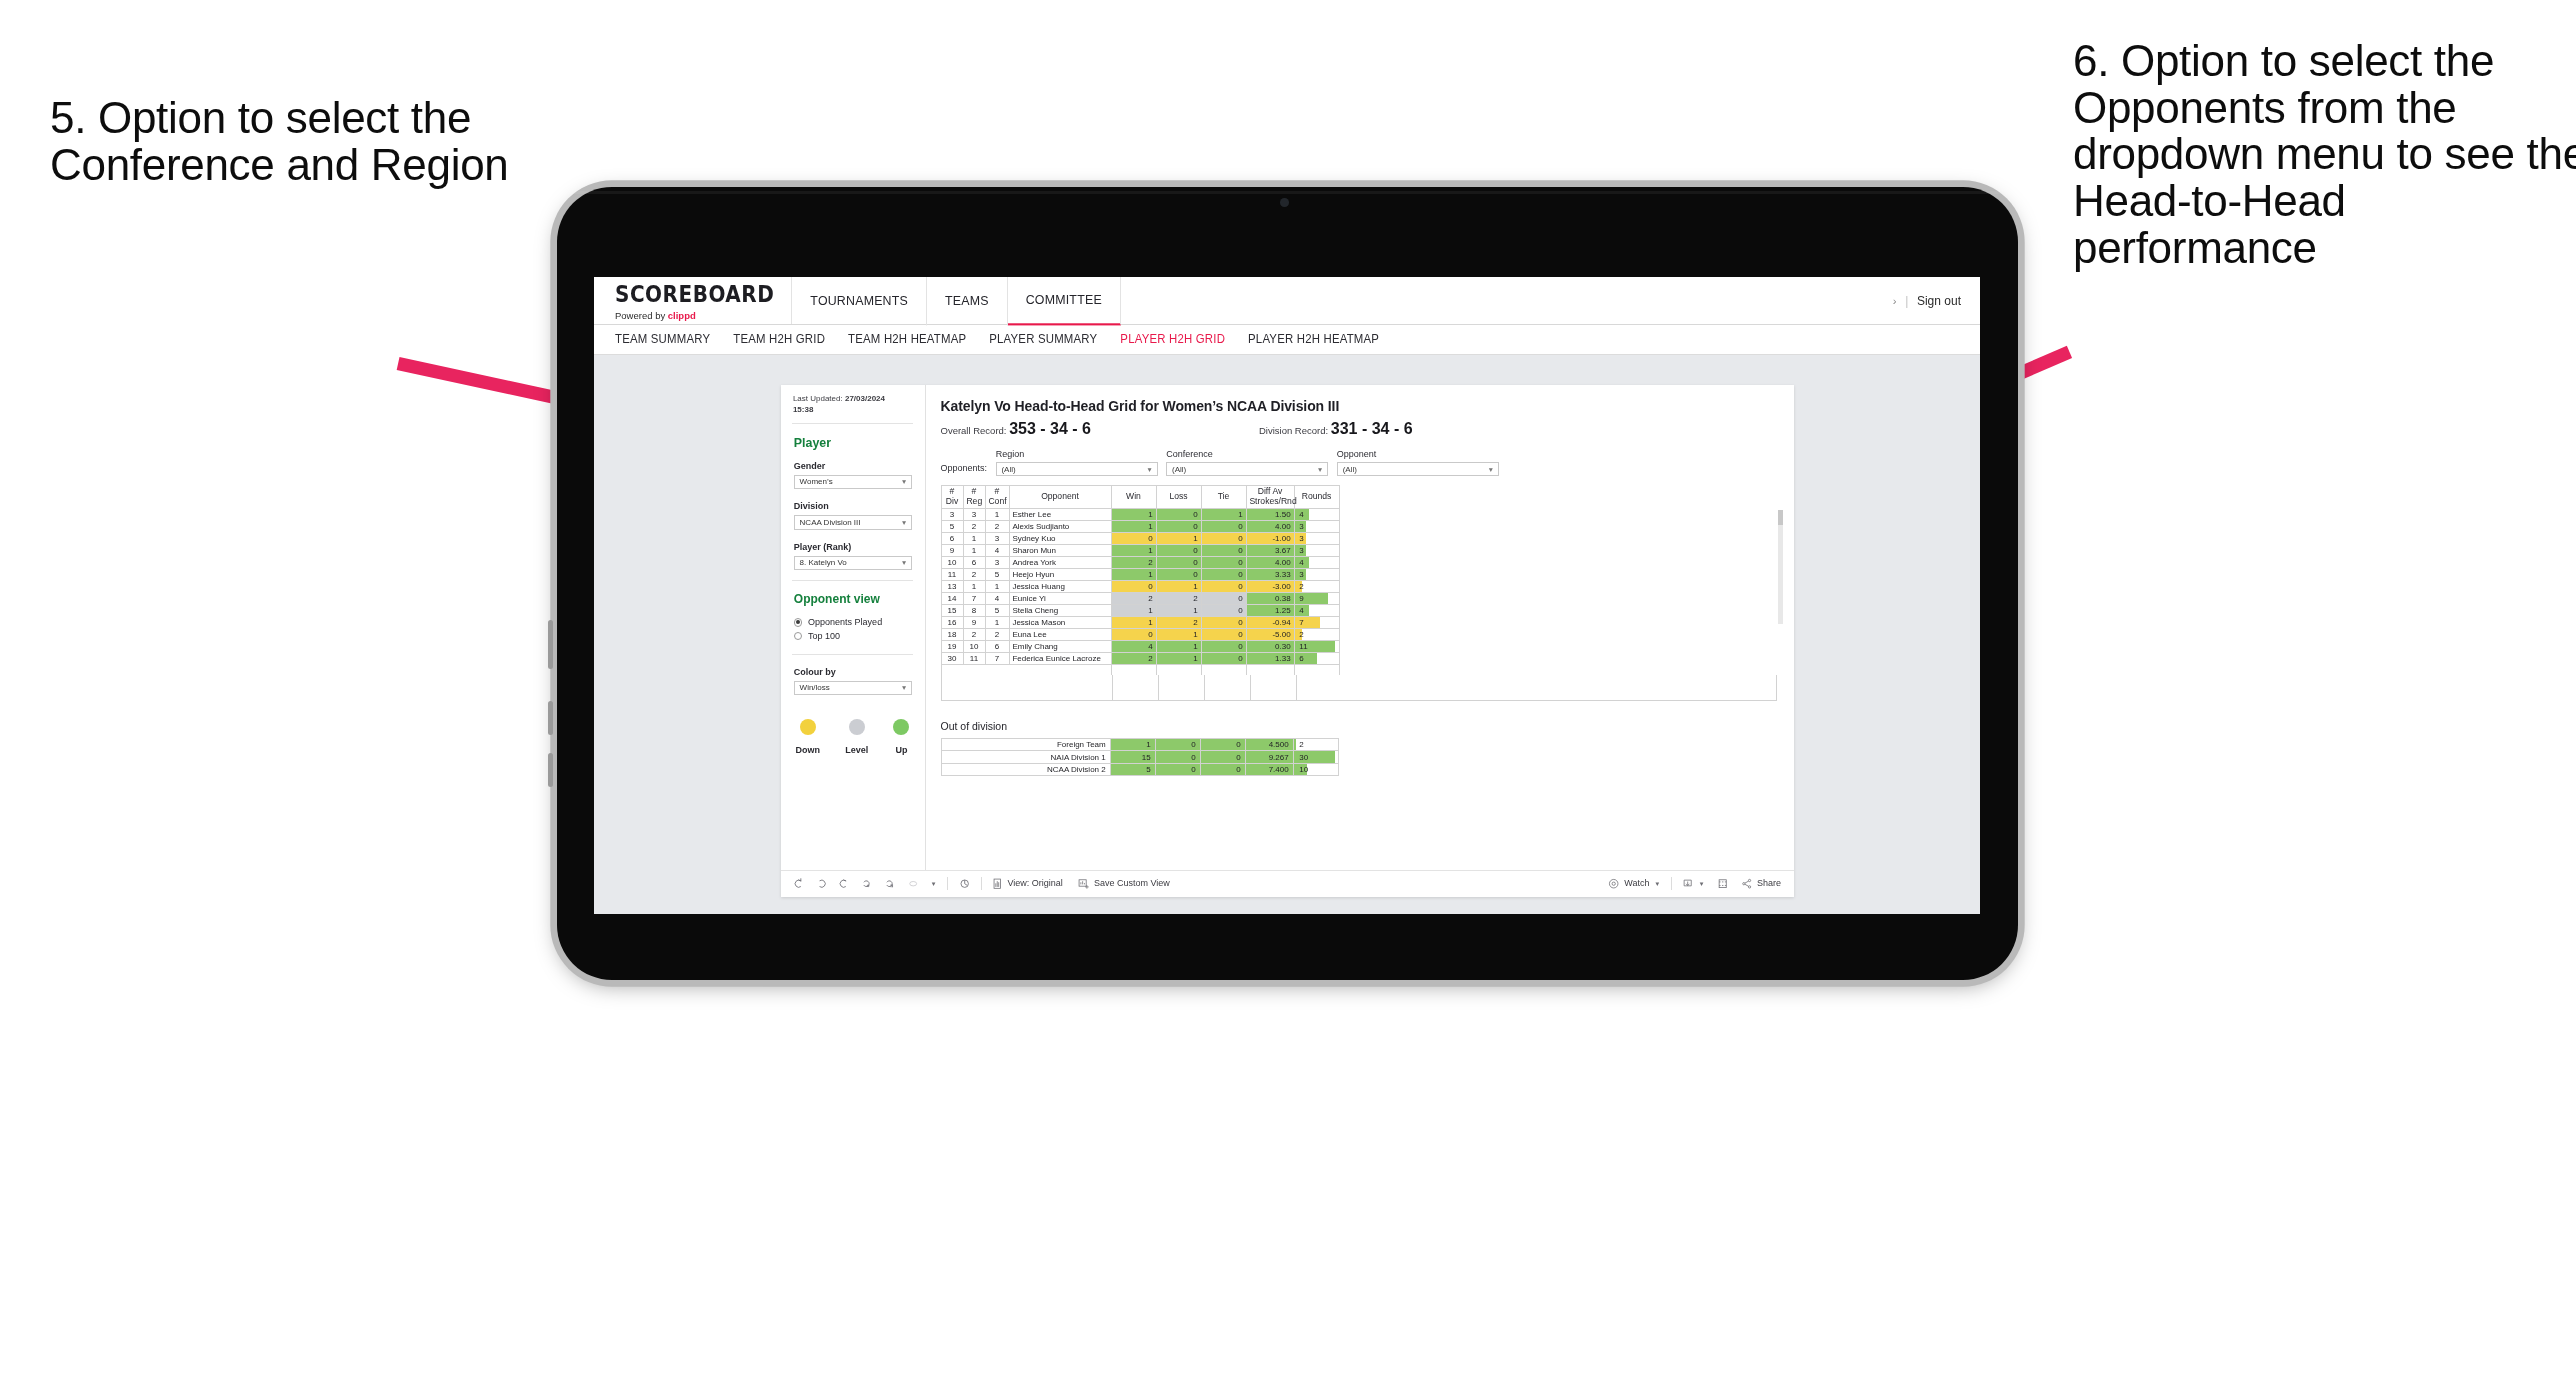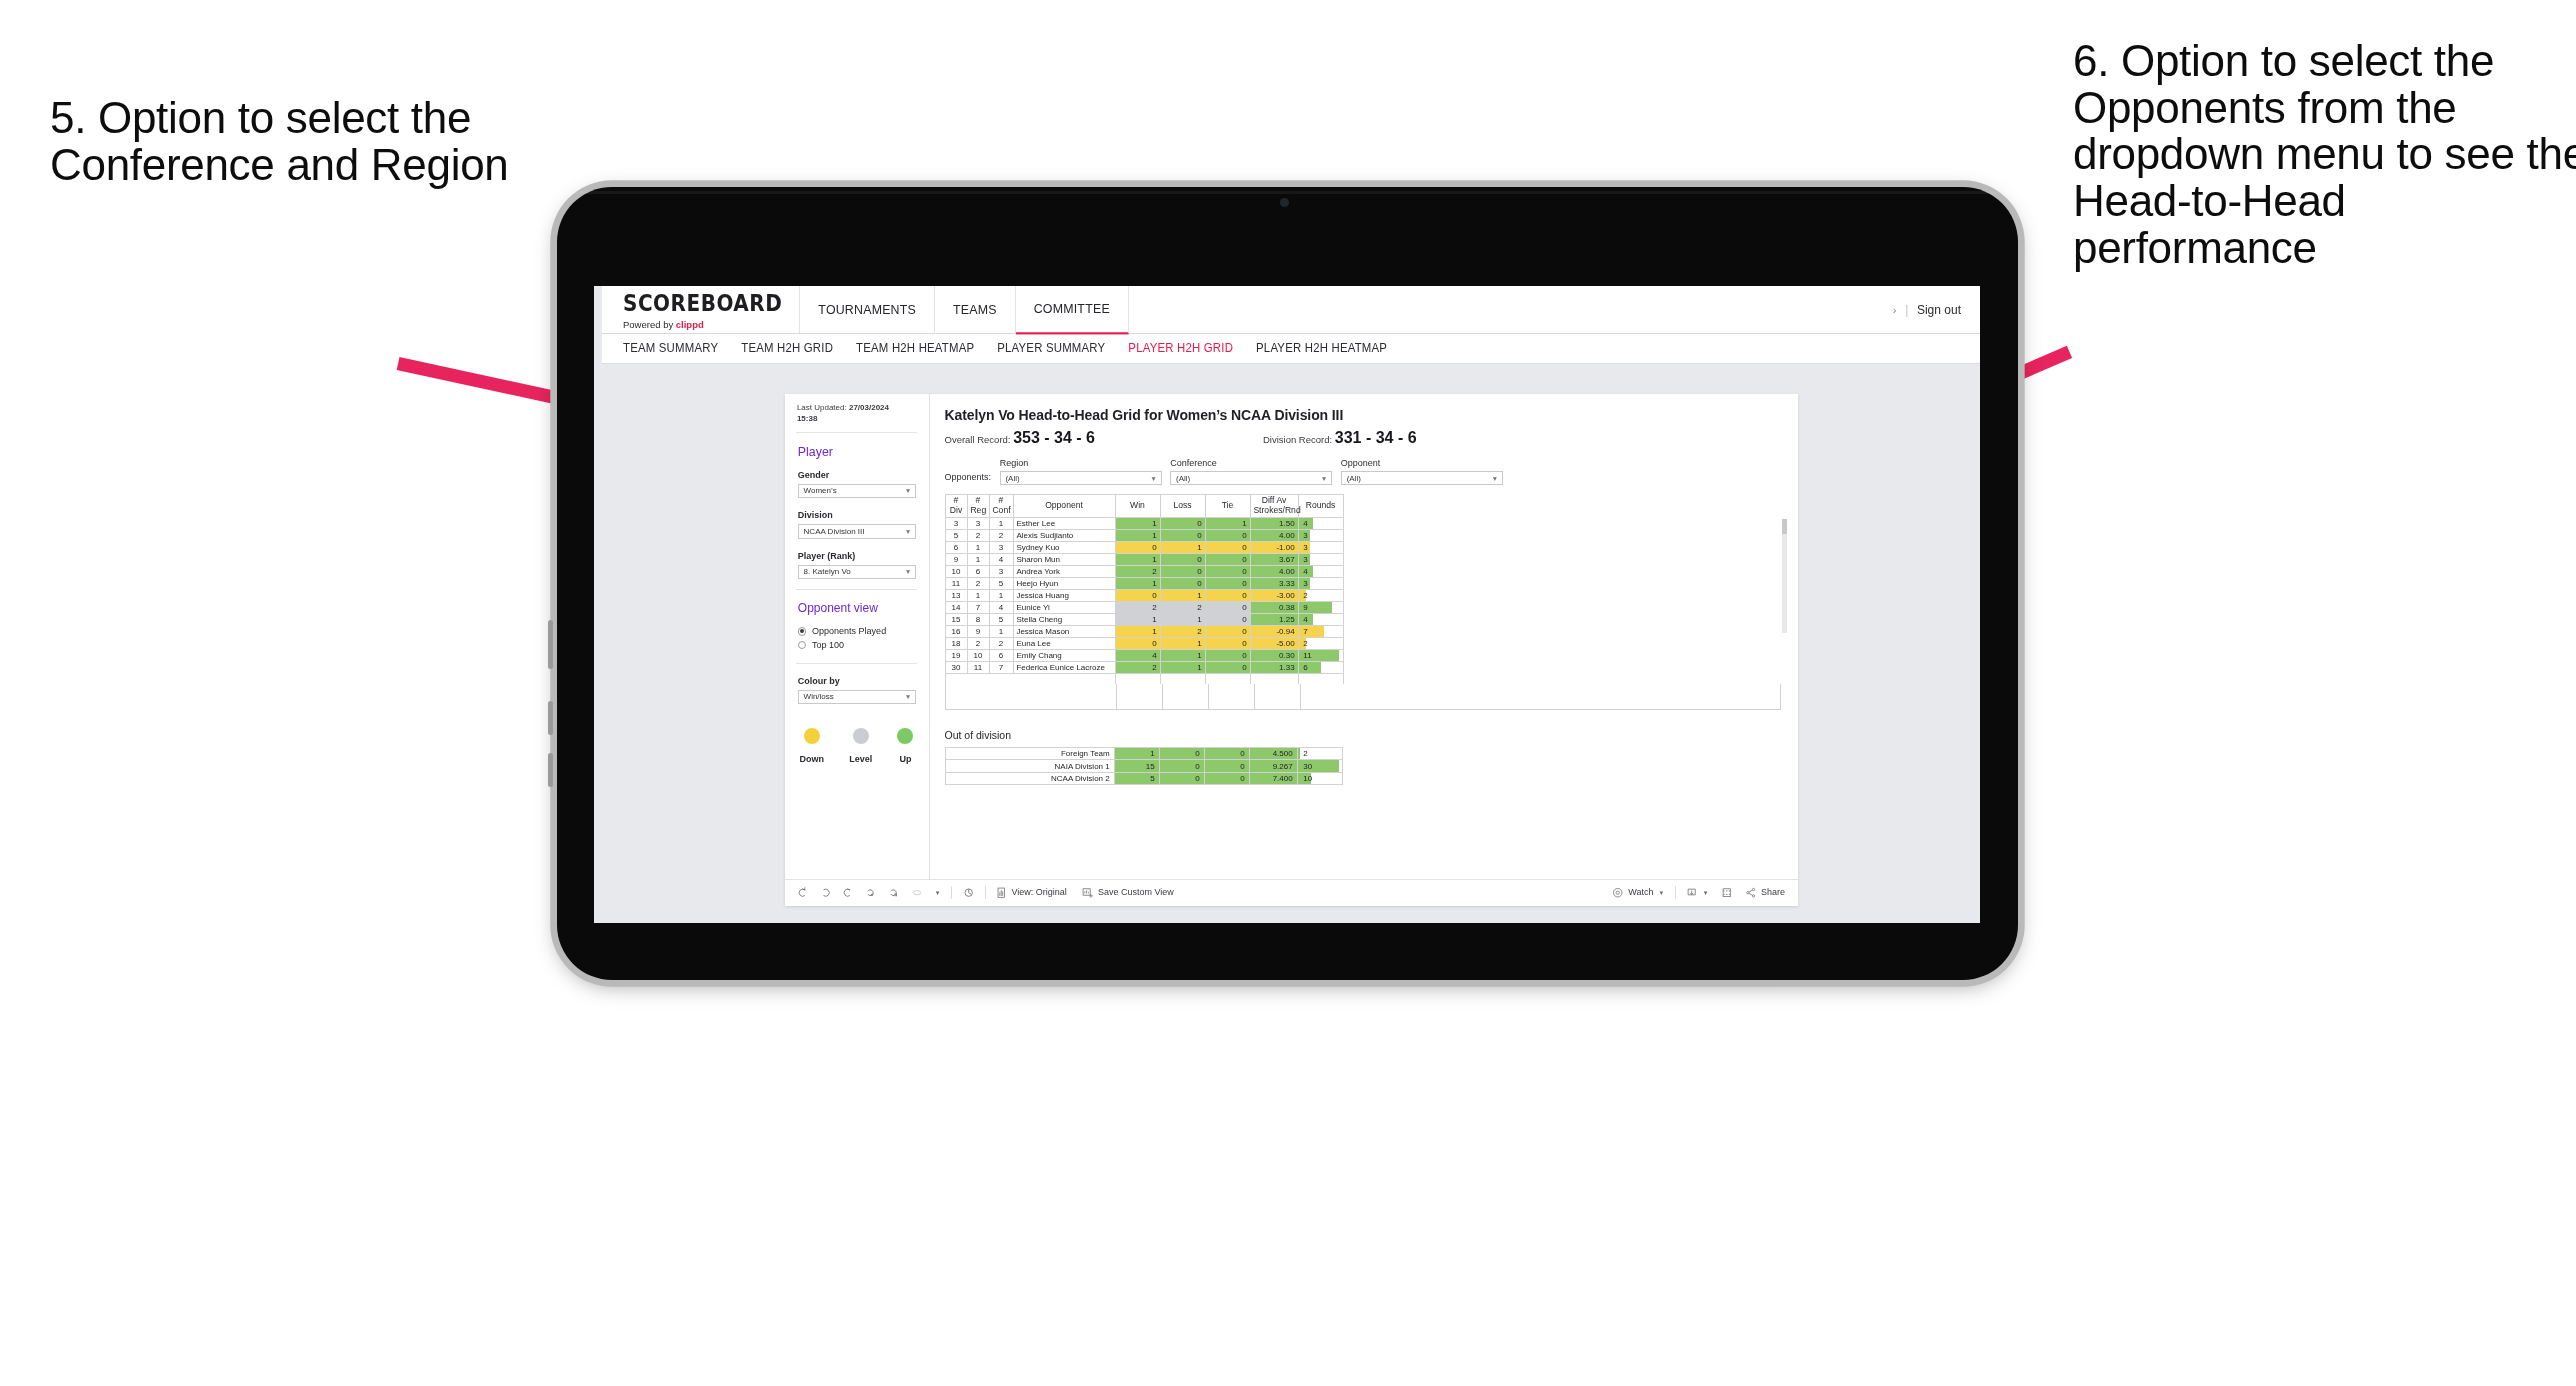--- a/index.html
+++ b/index.html
@@ -40,25 +40,24 @@
     border-radius:48px; background:rgba(255,255,255,.06);
   }
   .tab-btn { position:absolute; background:#2a2a2a; border-radius:2.9px; }
   #btn-1 { left:-9.5px; top:433px; width:5.7px; height:49px; background:#9a9a9a; }
   #btn-2 { left:-9.5px; top:514px; width:5.7px; height:34px; background:#9a9a9a; }
   #btn-3 { left:-9.5px; top:566px; width:5.7px; height:34px; background:#9a9a9a; }
   #cam   { left:723px; top:11.4px; width:8.6px; height:8.6px; border-radius:50%; background:#22262b; }
 
   #screen {
     position: absolute;
-    left: 37px; top: 99px;
+    left: 37px; top: 90px;
     width: 1386px; height: 637px;
     background: #e7e9ec;
     overflow: hidden;
-    padding-left: 8px;
   }
 
   
   .app-header {
     height: 48px; background:#ffffff;
     display:flex; align-items:stretch;
     border-bottom:1px solid #d8d8d8;
   }
   .brand { padding:5.7px 17px 3.8px 21px; display:flex; flex-direction:column; justify-content:center;
            border-right:1px solid #e3e3e3; }
@@ -99,21 +98,21 @@
     display:flex; flex-direction:column; height:512px;
   }
   .viz-body { display:flex; flex:1; min-height:0; }
 
   
   .sidebar { width:145px; border-right:1px solid #e1e1e1; padding:9.5px 0 0 0; flex:none; }
   .lastupd { font-size:8px; color:#3c3c42; padding:0 11.4px 7.6px 12.4px; line-height:1.35; }
   .lastupd b { font-weight:700; }
   .sb-divider { height:1px; background:#e3e3e3; margin:0 11.4px; }
   .sb-block { padding:11.4px 12.4px 9.5px 13.3px; }
-  .sb-h1 { font-size:12.4px; font-weight:400; color:#6d28d9; margin-bottom:11.4px; }
+  .sb-h1 { font-size:12.4px; font-weight:700; color:#15803d; margin-bottom:11.4px; }
   .sb-h1.center { text-align:left; font-size:12px; }
   .sb-label { font-size:9px; font-weight:700; color:#2a2a30; margin-bottom:3.8px; }
   .sb-gap { height:12.4px; }
   .sb-select {
     height:14.3px; border:1px solid #c9c9c9; background:#fff;
     display:flex; align-items:center; justify-content:space-between;
     padding:0 3.8px 0 4.8px; font-size:8px; color:#333; cursor:pointer;
   }
   .sb-select .caret { font-size:6.7px; color:#777; }
   .radio-row { display:flex; align-items:center; gap:5.7px; margin-bottom:3.8px; font-size:9px; color:#2a2a30; cursor:pointer; }

